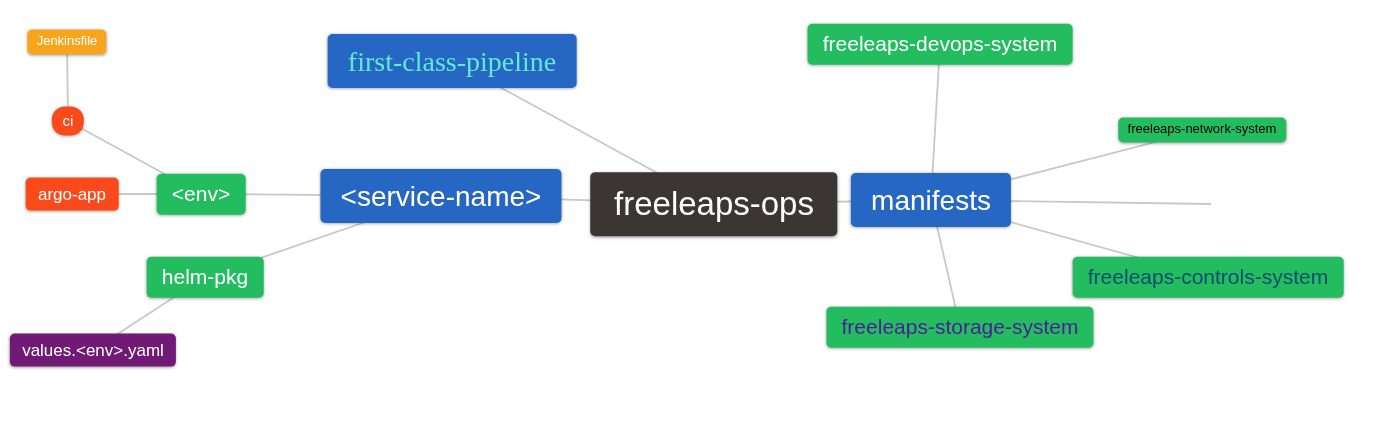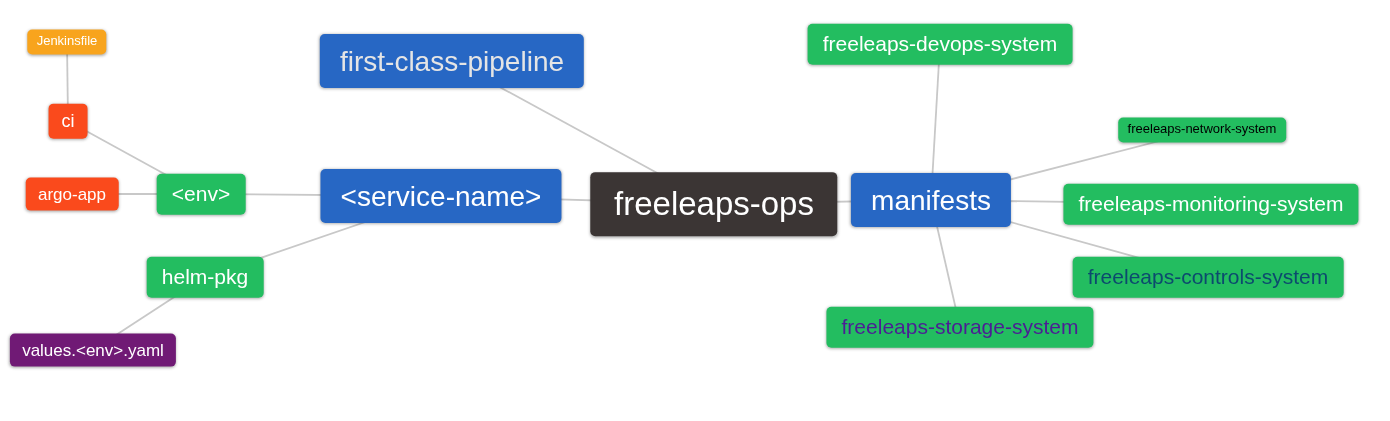--- a/index.html
+++ b/index.html
@@ -61,28 +61,27 @@
       <line x1="67" y1="42" x2="68" y2="121" stroke="#c8c8c8" stroke-width="1.8"></line>
       <line x1="93" y1="350" x2="205" y2="277" stroke="#c8c8c8" stroke-width="1.8"></line>
       <line x1="931" y1="200" x2="940" y2="44" stroke="#c8c8c8" stroke-width="1.8"></line>
       <line x1="931" y1="200" x2="1202" y2="130" stroke="#c8c8c8" stroke-width="1.8"></line>
       <line x1="931" y1="200" x2="1211" y2="204" stroke="#c8c8c8" stroke-width="1.8"></line>
       <line x1="931" y1="200" x2="1208" y2="277" stroke="#c8c8c8" stroke-width="1.8"></line>
       <line x1="931" y1="200" x2="960" y2="327" stroke="#c8c8c8" stroke-width="1.8"></line>
     </svg>
   <div class="node-layer" id="node-layer">
       <div class="node" style="left: 714px; top: 204px; font-size: 33px; background: rgb(59, 53, 52); color: rgb(255, 255, 255);">freeleaps-ops</div>
-      <div class="node" style="left: 452px; top: 61px; font-size: 28px; background: rgb(39, 103, 196); color: #e5e5e5;">first-class-pipeline</div>
+      <div class="node" style="left: 452px; top: 61px; font-size: 28px; background: rgb(39, 103, 196); color: #5eead4; font-family: Liberation Serif, serif;">first-class-pipeline</div>
       <div class="node" style="left: 441px; top: 196px; font-size: 28px; background: rgb(39, 103, 196); color: rgb(255, 255, 255);">&lt;service-name&gt;</div>
       <div class="node" style="left: 931px; top: 200px; font-size: 28px; background: rgb(39, 103, 196); color: rgb(255, 255, 255);">manifests</div>
       <div class="node" style="left: 205px; top: 277px; font-size: 21px; background: rgb(35, 189, 96); color: rgb(255, 255, 255);">helm-pkg</div>
       <div class="node" style="left: 201px; top: 194px; font-size: 21px; background: rgb(35, 189, 96); color: rgb(255, 255, 255);">&lt;env&gt;</div>
-      <div class="node" style="left: 68px; top: 121px; font-size: 18px; background: rgb(250, 74, 28); color: rgb(255, 255, 255);">ci</div>
+      <div class="node" style="left: 68px; top: 121px; font-size: 15px; background: rgb(250, 74, 28); color: rgb(255, 255, 255); border-radius: 13px;">ci</div>
       <div class="node" style="left: 72px; top: 194px; font-size: 17px; background: rgb(250, 74, 28); color: rgb(255, 255, 255);">argo-app</div>
       <div class="node" style="left: 93px; top: 350px; font-size: 17px; background: #701a75; color: rgb(255, 255, 255);">values.&lt;env&gt;.yaml</div>
       <div class="node" style="left: 67px; top: 42px; font-size: 13px; background: rgb(248, 164, 29); color: rgb(255, 255, 255); text-align: center;">Jenkinsfile</div>
       <div class="node" style="left: 940px; top: 44px; font-size: 21px; background: rgb(35, 189, 96); color: rgb(255, 255, 255);">freeleaps-devops-system</div>
       <div class="node" style="left: 1202px; top: 130px; font-size: 13px; background: rgb(35, 189, 96); color: #000000;">freeleaps-network-system</div>
-      <div class="node" style="left: 1211px; top: 204px; font-size: 21px; background: rgb(35, 189, 96); color: rgb(255, 255, 255);">freeleaps-monitoring-system</div>
       <div class="node" style="left: 1208px; top: 277px; font-size: 21px; background: rgb(35, 189, 96); color: #0c4a6e;">freeleaps-controls-system</div>
       <div class="node" style="left: 960px; top: 327px; font-size: 21px; background: rgb(35, 189, 96); color: #4c1d95;">freeleaps-storage-system</div>
     </div>
 </div>
 
 </body></html>

